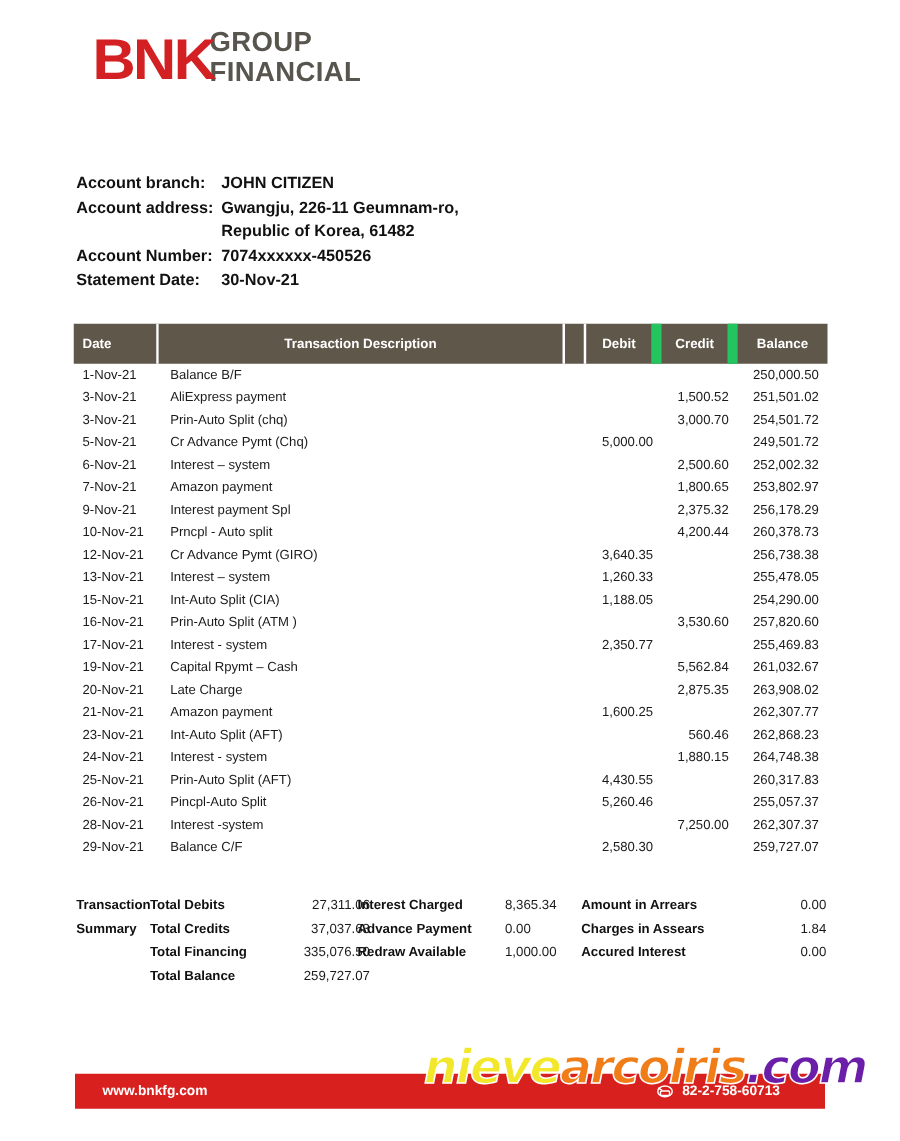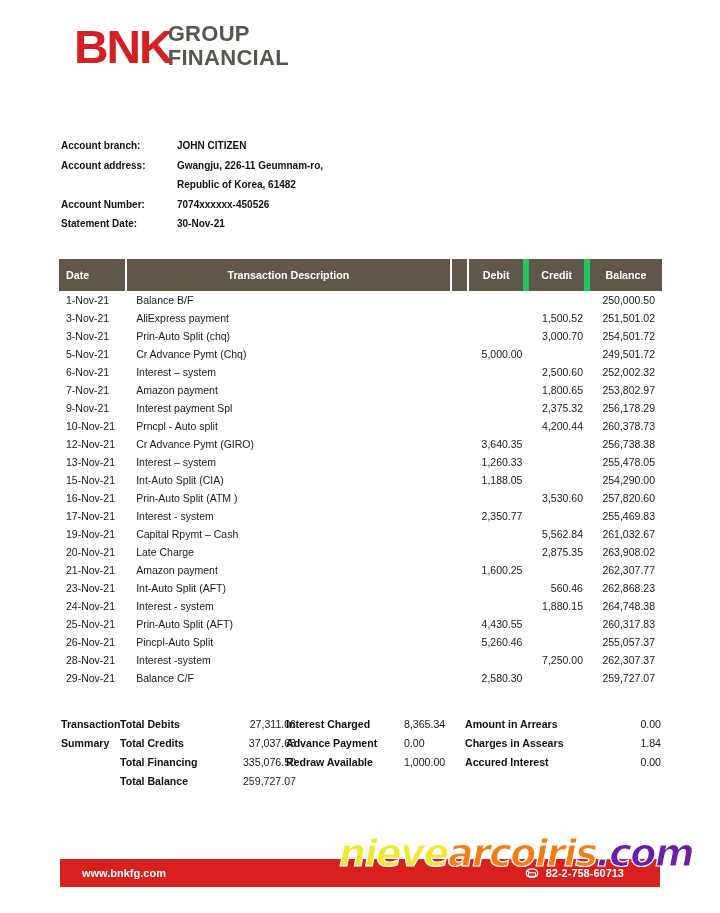--- a/index.html
+++ b/index.html
@@ -53,21 +53,21 @@
     line-height: 24px;
     letter-spacing: 0.3px;
     padding-bottom: 2px;
   }
 
   
   .account-block {
     position: absolute;
     left: 61px;
     top: 136px;
-    font-size: 10px;
+    font-size: 13px;
     font-weight: bold;
     line-height: 19.6px;
     color: #111111;
   }
   .acct-row { display: flex; }
   .acct-label { width: 116px; }
   .acct-value { }
 
   
   .txn-table {
@@ -84,21 +84,21 @@
     color: #ffffff;
     font-size: 10.7px;
     font-weight: bold;
     height: 32px;
     padding: 0 7px;
     border-right: 2px solid #ffffff;
     text-align: left;
     vertical-align: middle;
     white-space: nowrap;
   }
-  .txn-table thead th.num { text-align: center; border-right: 6px solid #22c55e; }
+  .txn-table thead th.num { text-align: center; border-right: 8px solid #22c55e; }
   .txn-table thead th:last-child { border-right: none; }
 
   .col-date   { width: 58px; }
   .col-desc   { width: 300px; }
   .col-gap    { width: 5px; }
   .col-debit  { width: 56px; }
   .col-credit { width: 56px; }
   .col-bal    { width: 62px; }
 
   .txn-table tbody td {

